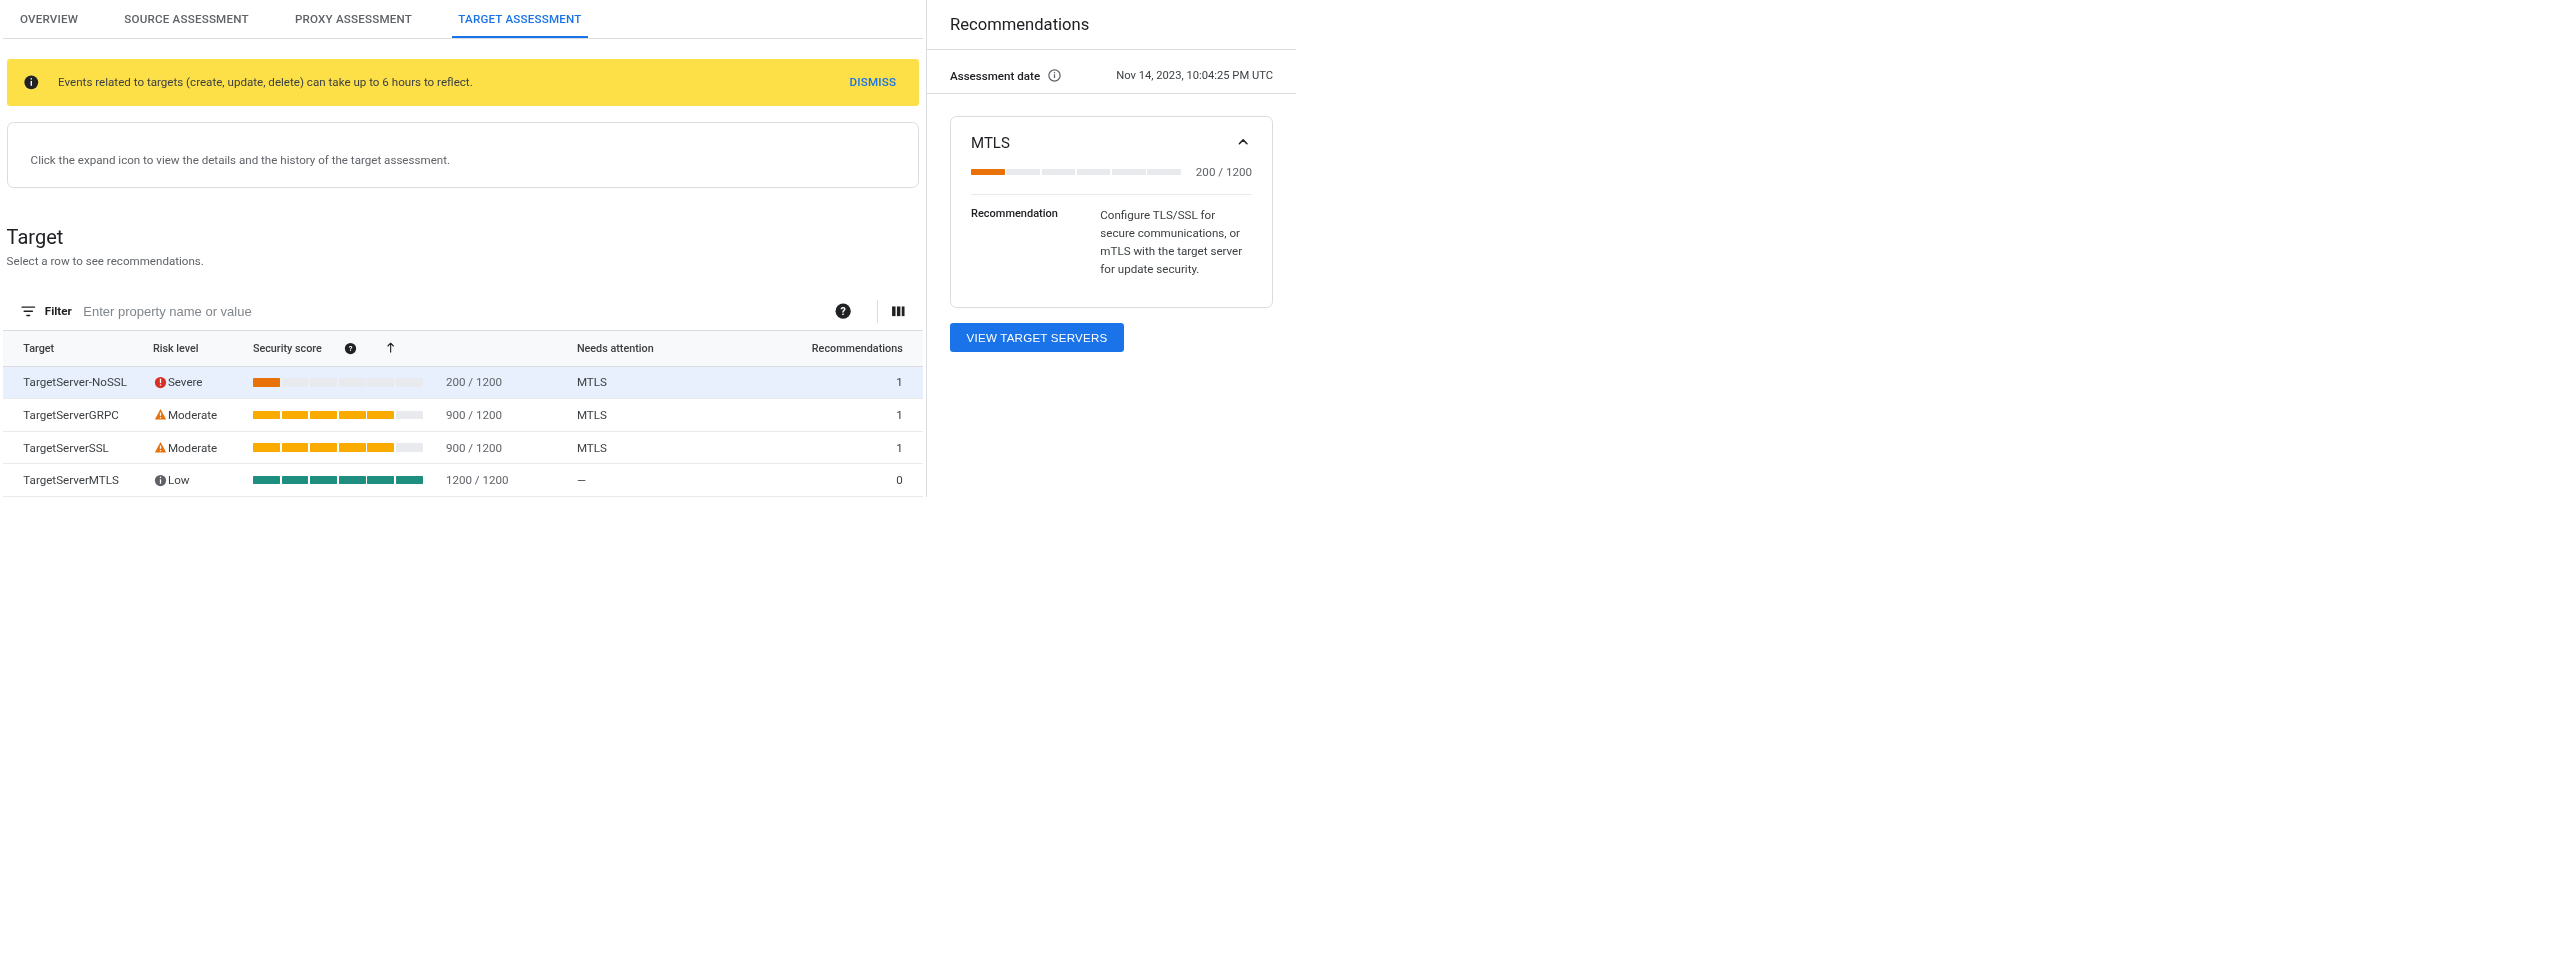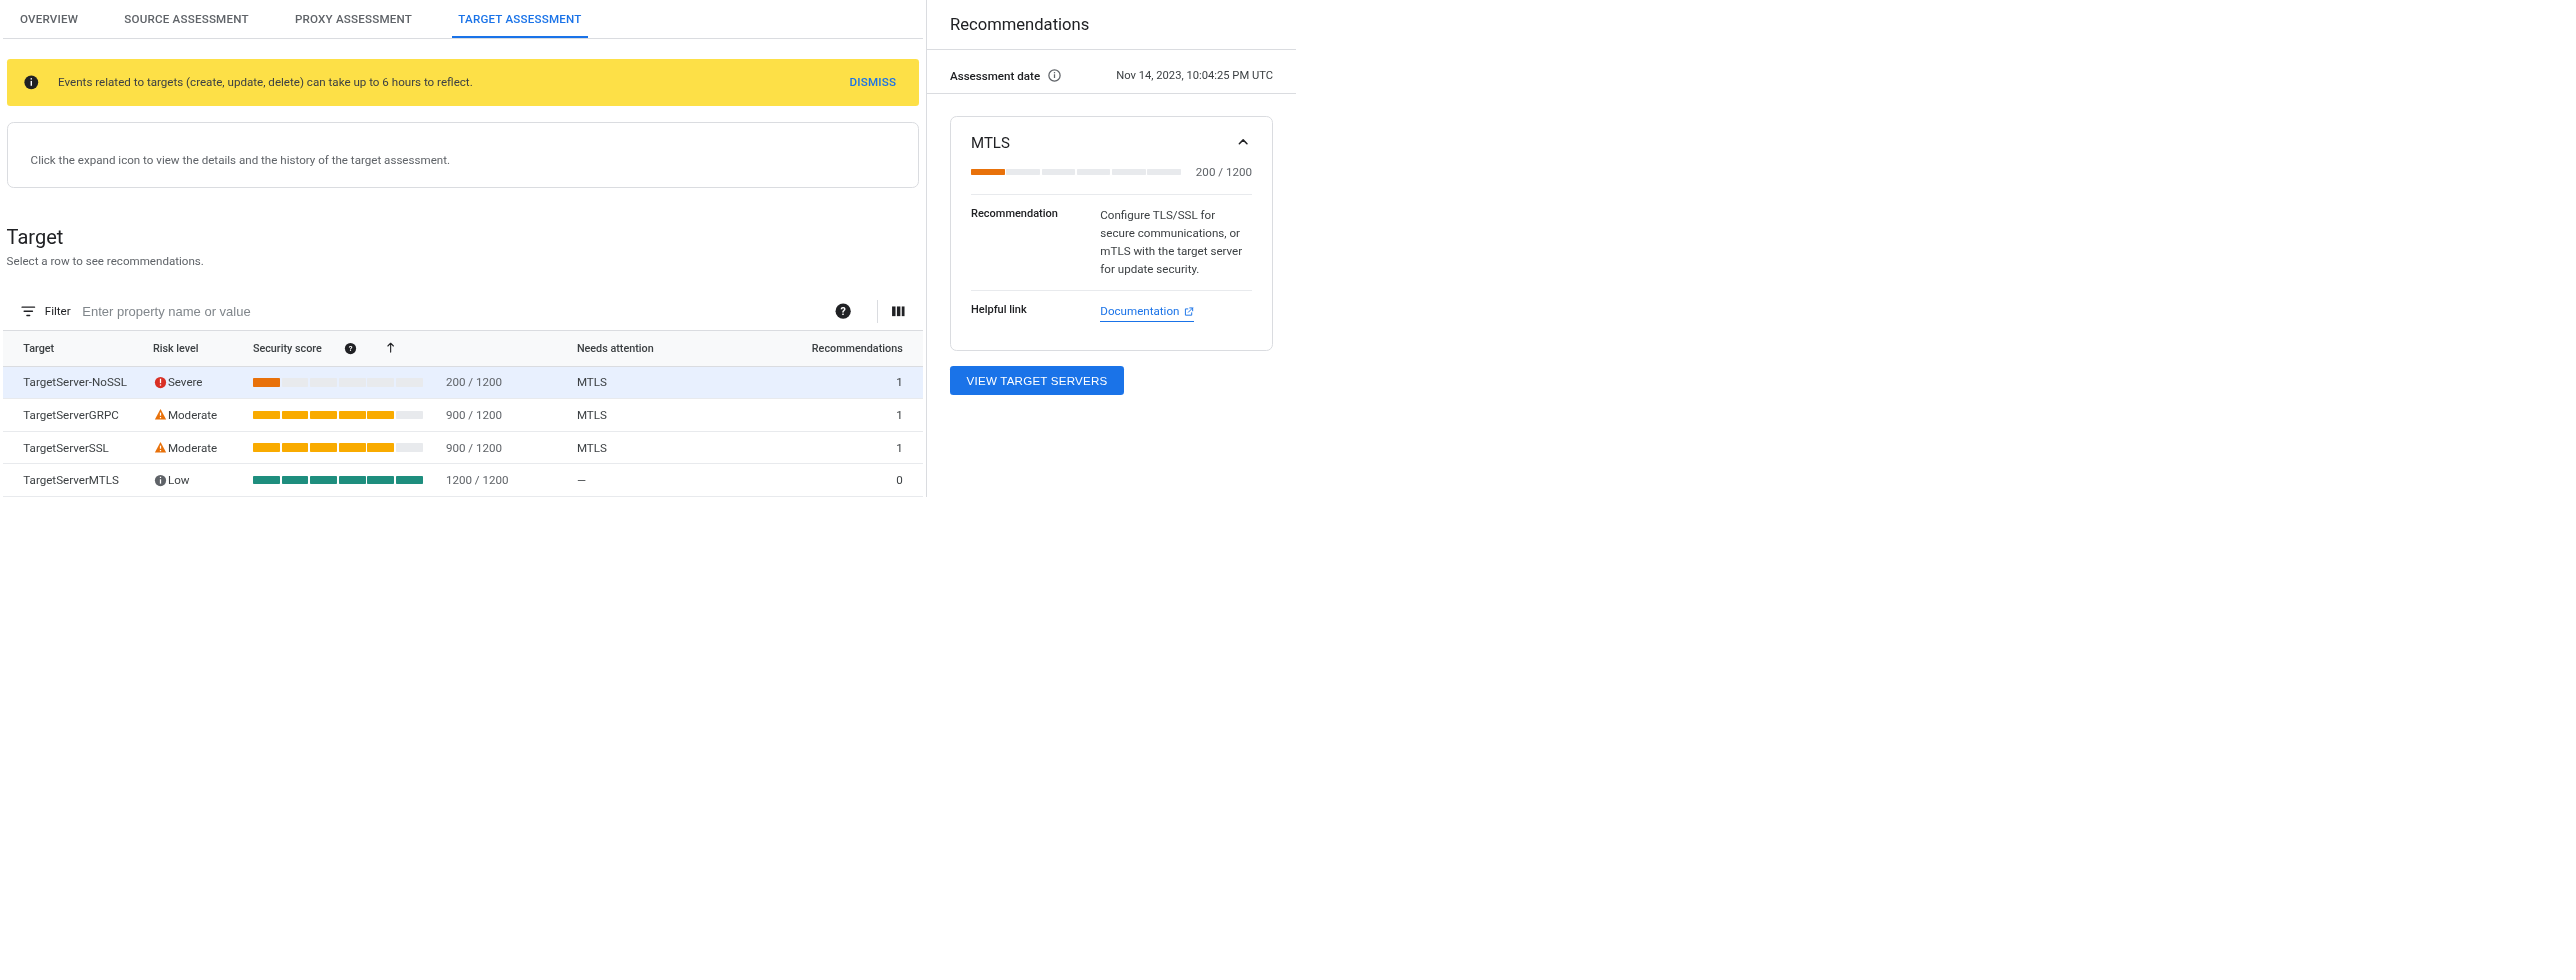--- a/index.html
+++ b/index.html
@@ -26,21 +26,21 @@
 .details-card p { color: #5f6368; margin-top: 10px; font-size: 11.6px; }
 
 
 .target-head { margin: 37px 3.3px 3.3px; }
 .target-head h2 { font-size: 20px; font-weight: 400; }
 .target-head p { color: #5f6368; margin-top: 5px; font-size: 11.6px; }
 
 
 .filter-bar { display: flex; align-items: center; border-bottom: 0.8px solid #dadce0; margin: 25px 0 0; padding: 6.6px 16.6px; }
 .filter-icon { width: 16.6px; height: 16.6px; margin-right: 8.3px; }
-.filter-label { font-weight: 400; margin-right: 11.6px; text-align: center; }
+.filter-label { font-weight: 700; margin-right: 11.6px; text-align: center; }
 .filter-input { border: none; outline: none; font-size: 13px; flex: 1; color: #5f6368; }
 .filter-input::placeholder { color: #80868b; }
 .filter-actions { display: flex; align-items: center; gap: 0; }
 .filter-actions .help-icon { width: 18.3px; height: 18.3px; margin-right: 13.3px; cursor: pointer; }
 .separator { width: 0.8px; height: 23px; background: #dadce0; margin: 0 11.6px; }
 .columns-icon { width: 16.6px; height: 16.6px; cursor: pointer; }
 
 
 table { width: 100%; border-collapse: collapse; }
 th { text-align: left; font-weight: 500; font-size: 10.8px; color: #3c4043; padding: 10px 6.6px; background: #f8f9fa; border-bottom: 0.8px solid #dadce0; }
@@ -331,31 +331,18 @@
             <span class="seg"></span>
             <span class="seg"></span>
             <span class="seg"></span>
         </div>
         <span class="score-text">200 / 1200</span>
       </div>
       <div class="rec-row">
         <div class="rec-row-label">Recommendation</div>
         <div class="rec-row-val">Configure TLS/SSL for secure communications, or mTLS with the target server for update security.</div>
       </div>
-      <div class="rec-row">
-        <div class="rec-row-label">Helpful link</div>
-        <div class="rec-row-val">
-          <a href="#" class="doc-link">
-            <span>Documentation</span>
-            <span class="ext-icon">
-                <svg viewBox="0 0 24 24" width="11.6" height="11.6">
-                  <path d="M14 4h6v6M20 4l-9 9M18 14v5H5V6h5" stroke="#1a73e8" stroke-width="2" fill="none" stroke-linecap="round" stroke-linejoin="round"></path>
-                </svg>
-              </span>
-          </a>
-        </div>
-      </div>
     </div>
 
     <button class="view-btn">VIEW TARGET SERVERS</button>
   </div>
 </div>
 
 
 </body></html>

